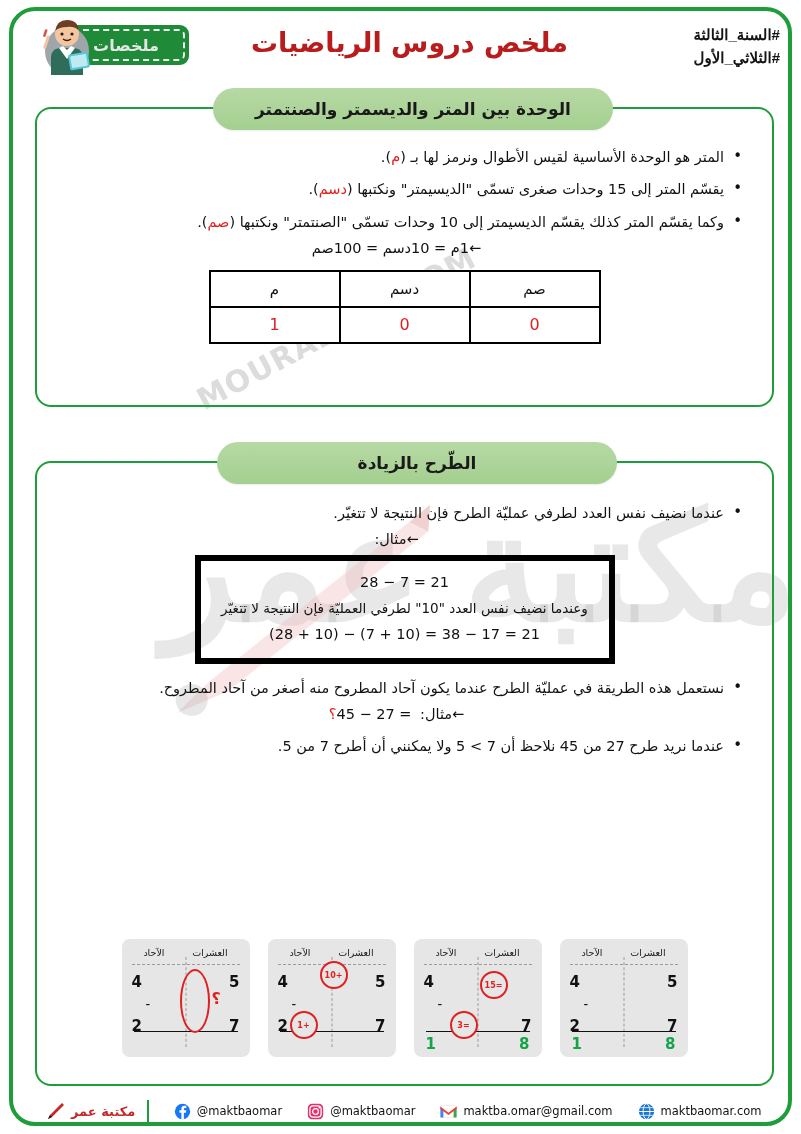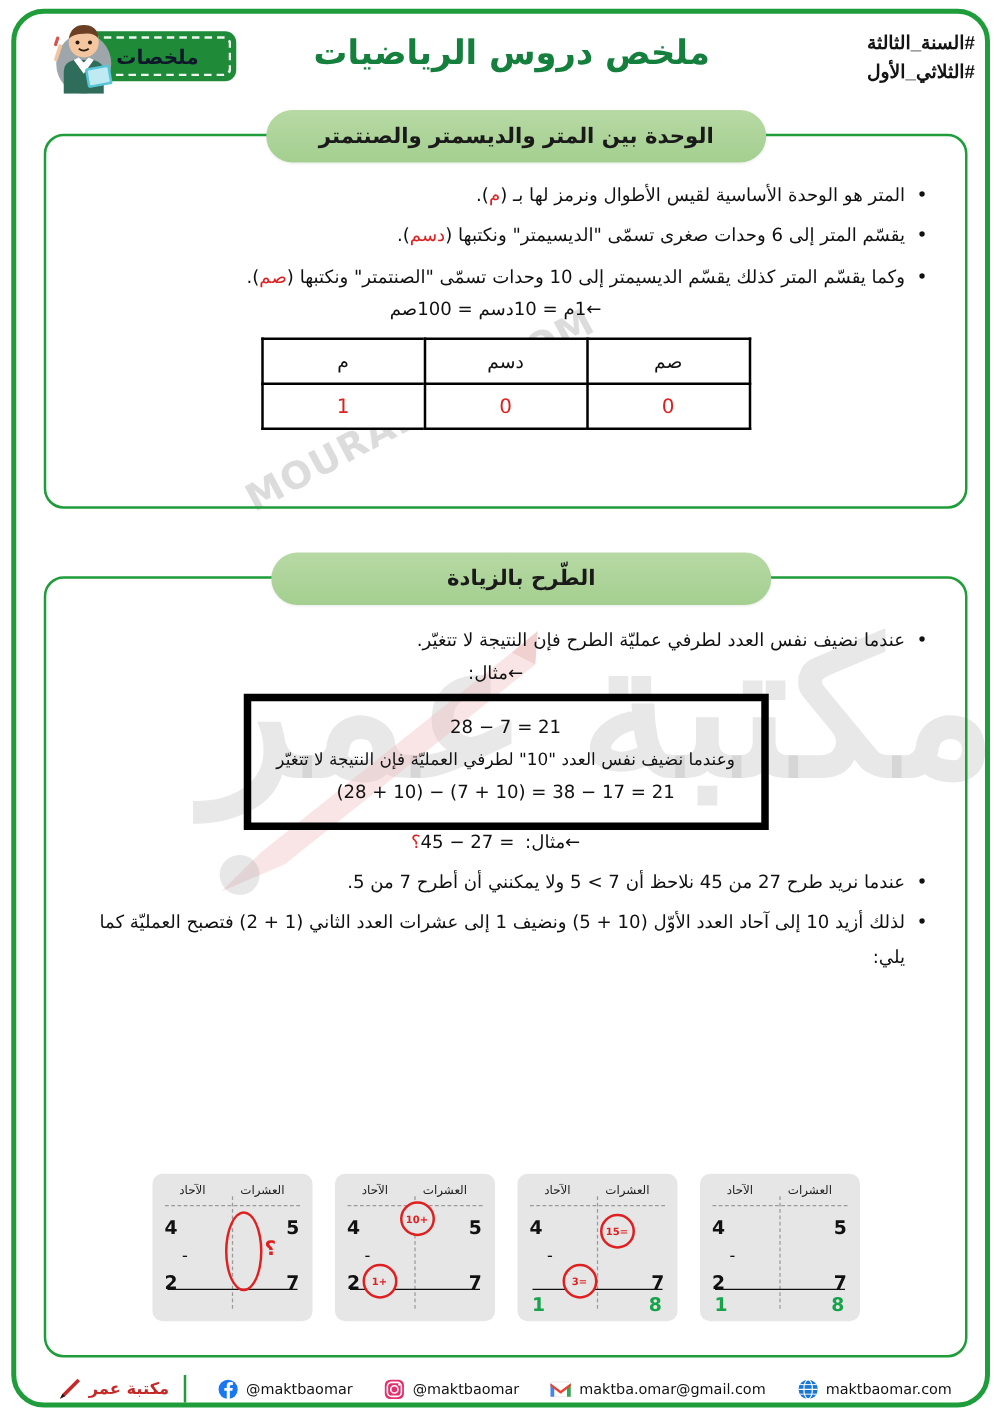--- a/index.html
+++ b/index.html
@@ -87,21 +87,21 @@
     color: #141414;
     display: block;
     white-space: nowrap;
   }
   .main-title {
     position: absolute;
     right: 228px;
     top: 16px;
     font-size: 27px;
     font-weight: bold;
-    color: #15803d;
+    color: #b91c1c;
     white-space: nowrap;
     font-family: "DejaVu Sans", sans-serif;
   }
   .badge-wrap {
     position: absolute;
     left: 18px;
     top: 6px;
     width: 180px;
     height: 58px;
   }
@@ -119,21 +119,21 @@
   }
   .badge::before {
     content: "";
     position: absolute;
     inset: 4px;
     border: 2px dashed rgba(255,255,255,0.92);
     border-radius: 6px;
   }
   .badge-text {
     position: relative;
-    color: #0f172a;
+    color: #e5e5e5;
     font-size: 16px;
     font-weight: bold;
     font-family: "DejaVu Sans", sans-serif;
   }
   .badge-avatar {
     position: absolute;
     left: 6px;
     top: 0px;
     width: 56px;
     height: 58px;
@@ -497,21 +497,21 @@
   </div>
 
   <div class="section" id="section-1">
     <div class="section-body" style="padding:34px 26px 0 26px; box-sizing:border-box;">
 
       <ul class="bullets">
         <li>
           <span>المتر هو الوحدة الأساسية لقيس الأطوال ونرمز لها بـ (</span><span class="red">م</span><span>).</span>
         </li>
         <li>
-          <span>يقسّم المتر إلى 6 وحدات صغرى تسمّى "الديسيمتر" ونكتبها (</span><span class="red">دسم</span><span>).</span>
+          <span>يقسّم المتر إلى 15 وحدات صغرى تسمّى "الديسيمتر" ونكتبها (</span><span class="red">دسم</span><span>).</span>
         </li>
         <li>
           <span>وكما يقسّم المتر كذلك يقسّم الديسيمتر إلى 10 وحدات تسمّى "الصنتمتر" ونكتبها (</span><span class="red">صم</span><span>).</span>
         </li>
       </ul>
 
       <div class="arrow-line">
         <span class="arrow-glyph">←</span><span>1م = 10دسم = 100صم</span>
       </div>
 
@@ -546,29 +546,31 @@
       <div class="arrow-line">
         <span class="arrow-glyph">←</span><span>مثال:</span>
       </div>
 
       <div class="example-box">
         <div class="eq">28 − 7 = 21</div>
         <div class="note">وعندما نضيف نفس العدد "10" لطرفي العمليّة فإن النتيجة لا تتغيّر</div>
         <div class="eq">(28 + 10) − (7 + 10) = 38 − 17 = 21</div>
       </div>
 
+      <ul class="bullets" style="margin-top:10px;">
+        <li>نستعمل هذه الطريقة في عمليّة الطرح عندما يكون آحاد المطروح منه أصغر من آحاد المطروح.</li>
+      </ul>
 
       <div class="arrow-line">
         <span class="arrow-glyph">←</span><span>مثال:</span>
         <span style="direction:ltr; display:inline-block; margin-right:4px;">45 − 27 = </span><span class="red">؟</span>
       </div>
 
       <ul class="bullets" style="margin-top:10px;">
         <li>عندما نريد طرح 27 من 45 نلاحظ أن 7 &gt; 5 ولا يمكنني أن أطرح 7 من 5.</li>
-        <li>لذلك أزيد 10 إلى آحاد العدد الأوّل (10 + 5) ونضيف 1 إلى عشرات العدد الثاني (1 + 2) فتصبح العمليّة كما يلي:</li>
       </ul>
     </div>
   </div>
 
   <div class="calc-row">
 
     <div class="calc-box">
       <div class="calc-head">
         <span>العشرات</span>
         <span>الآحاد</span>

